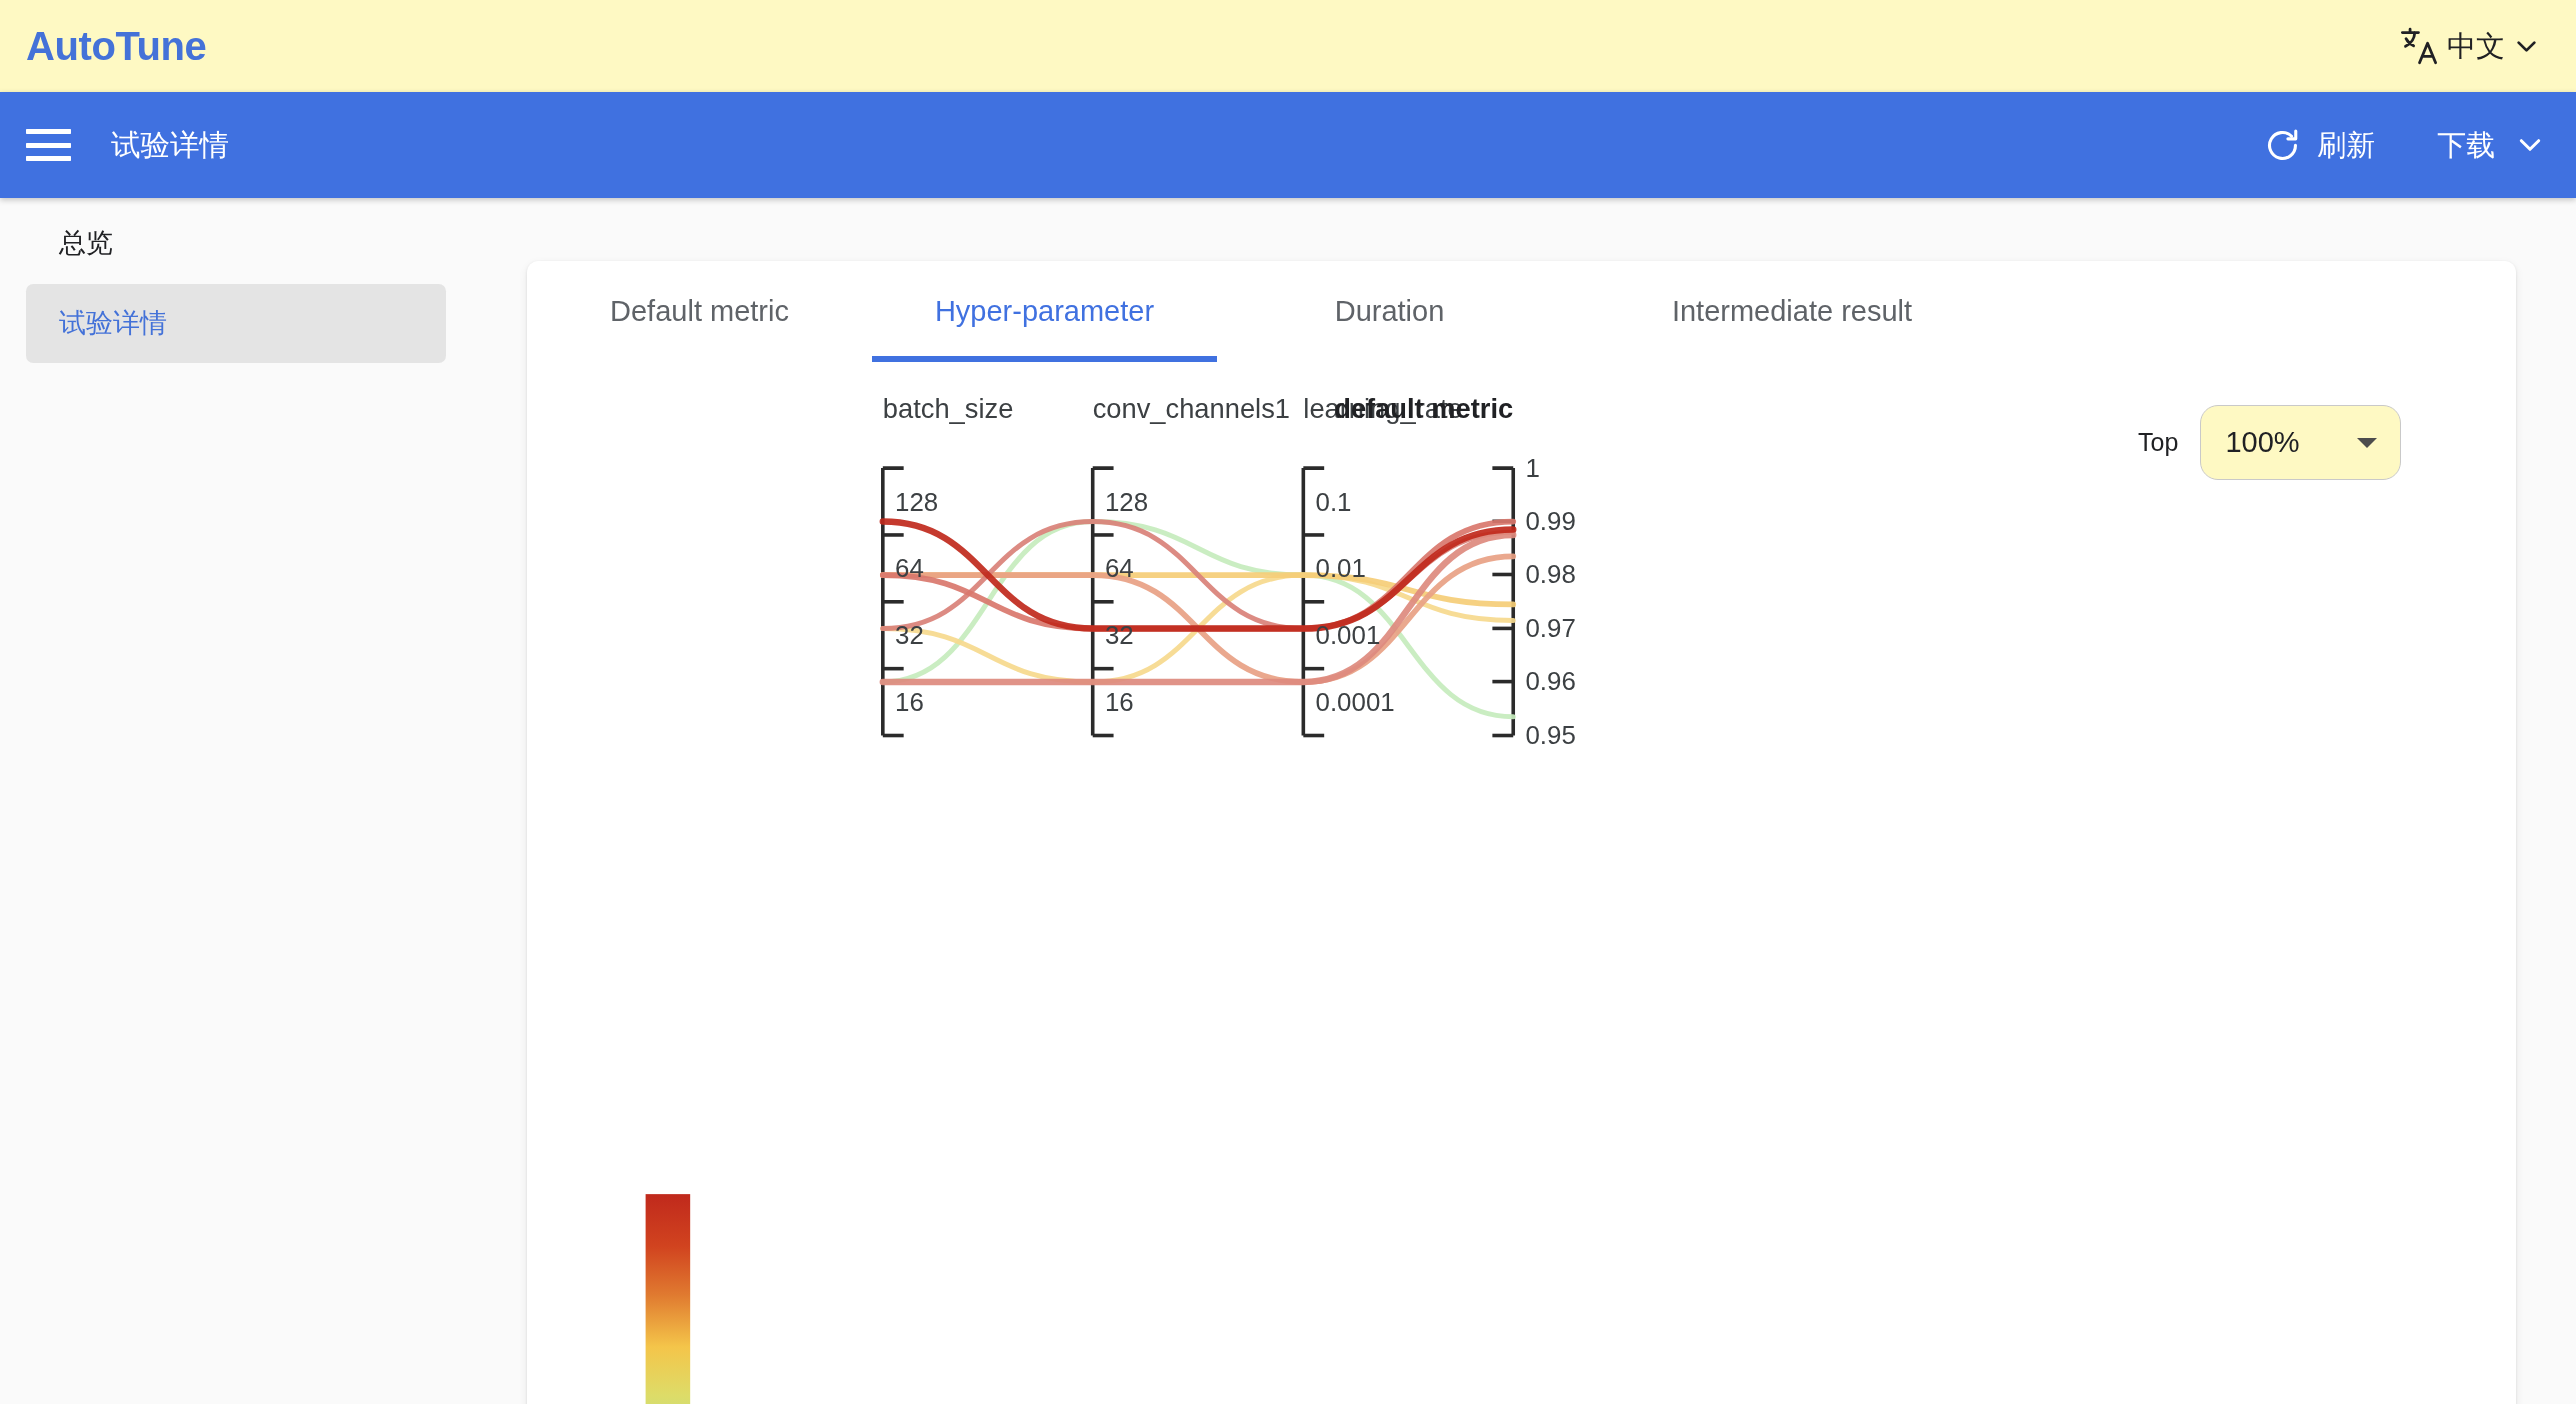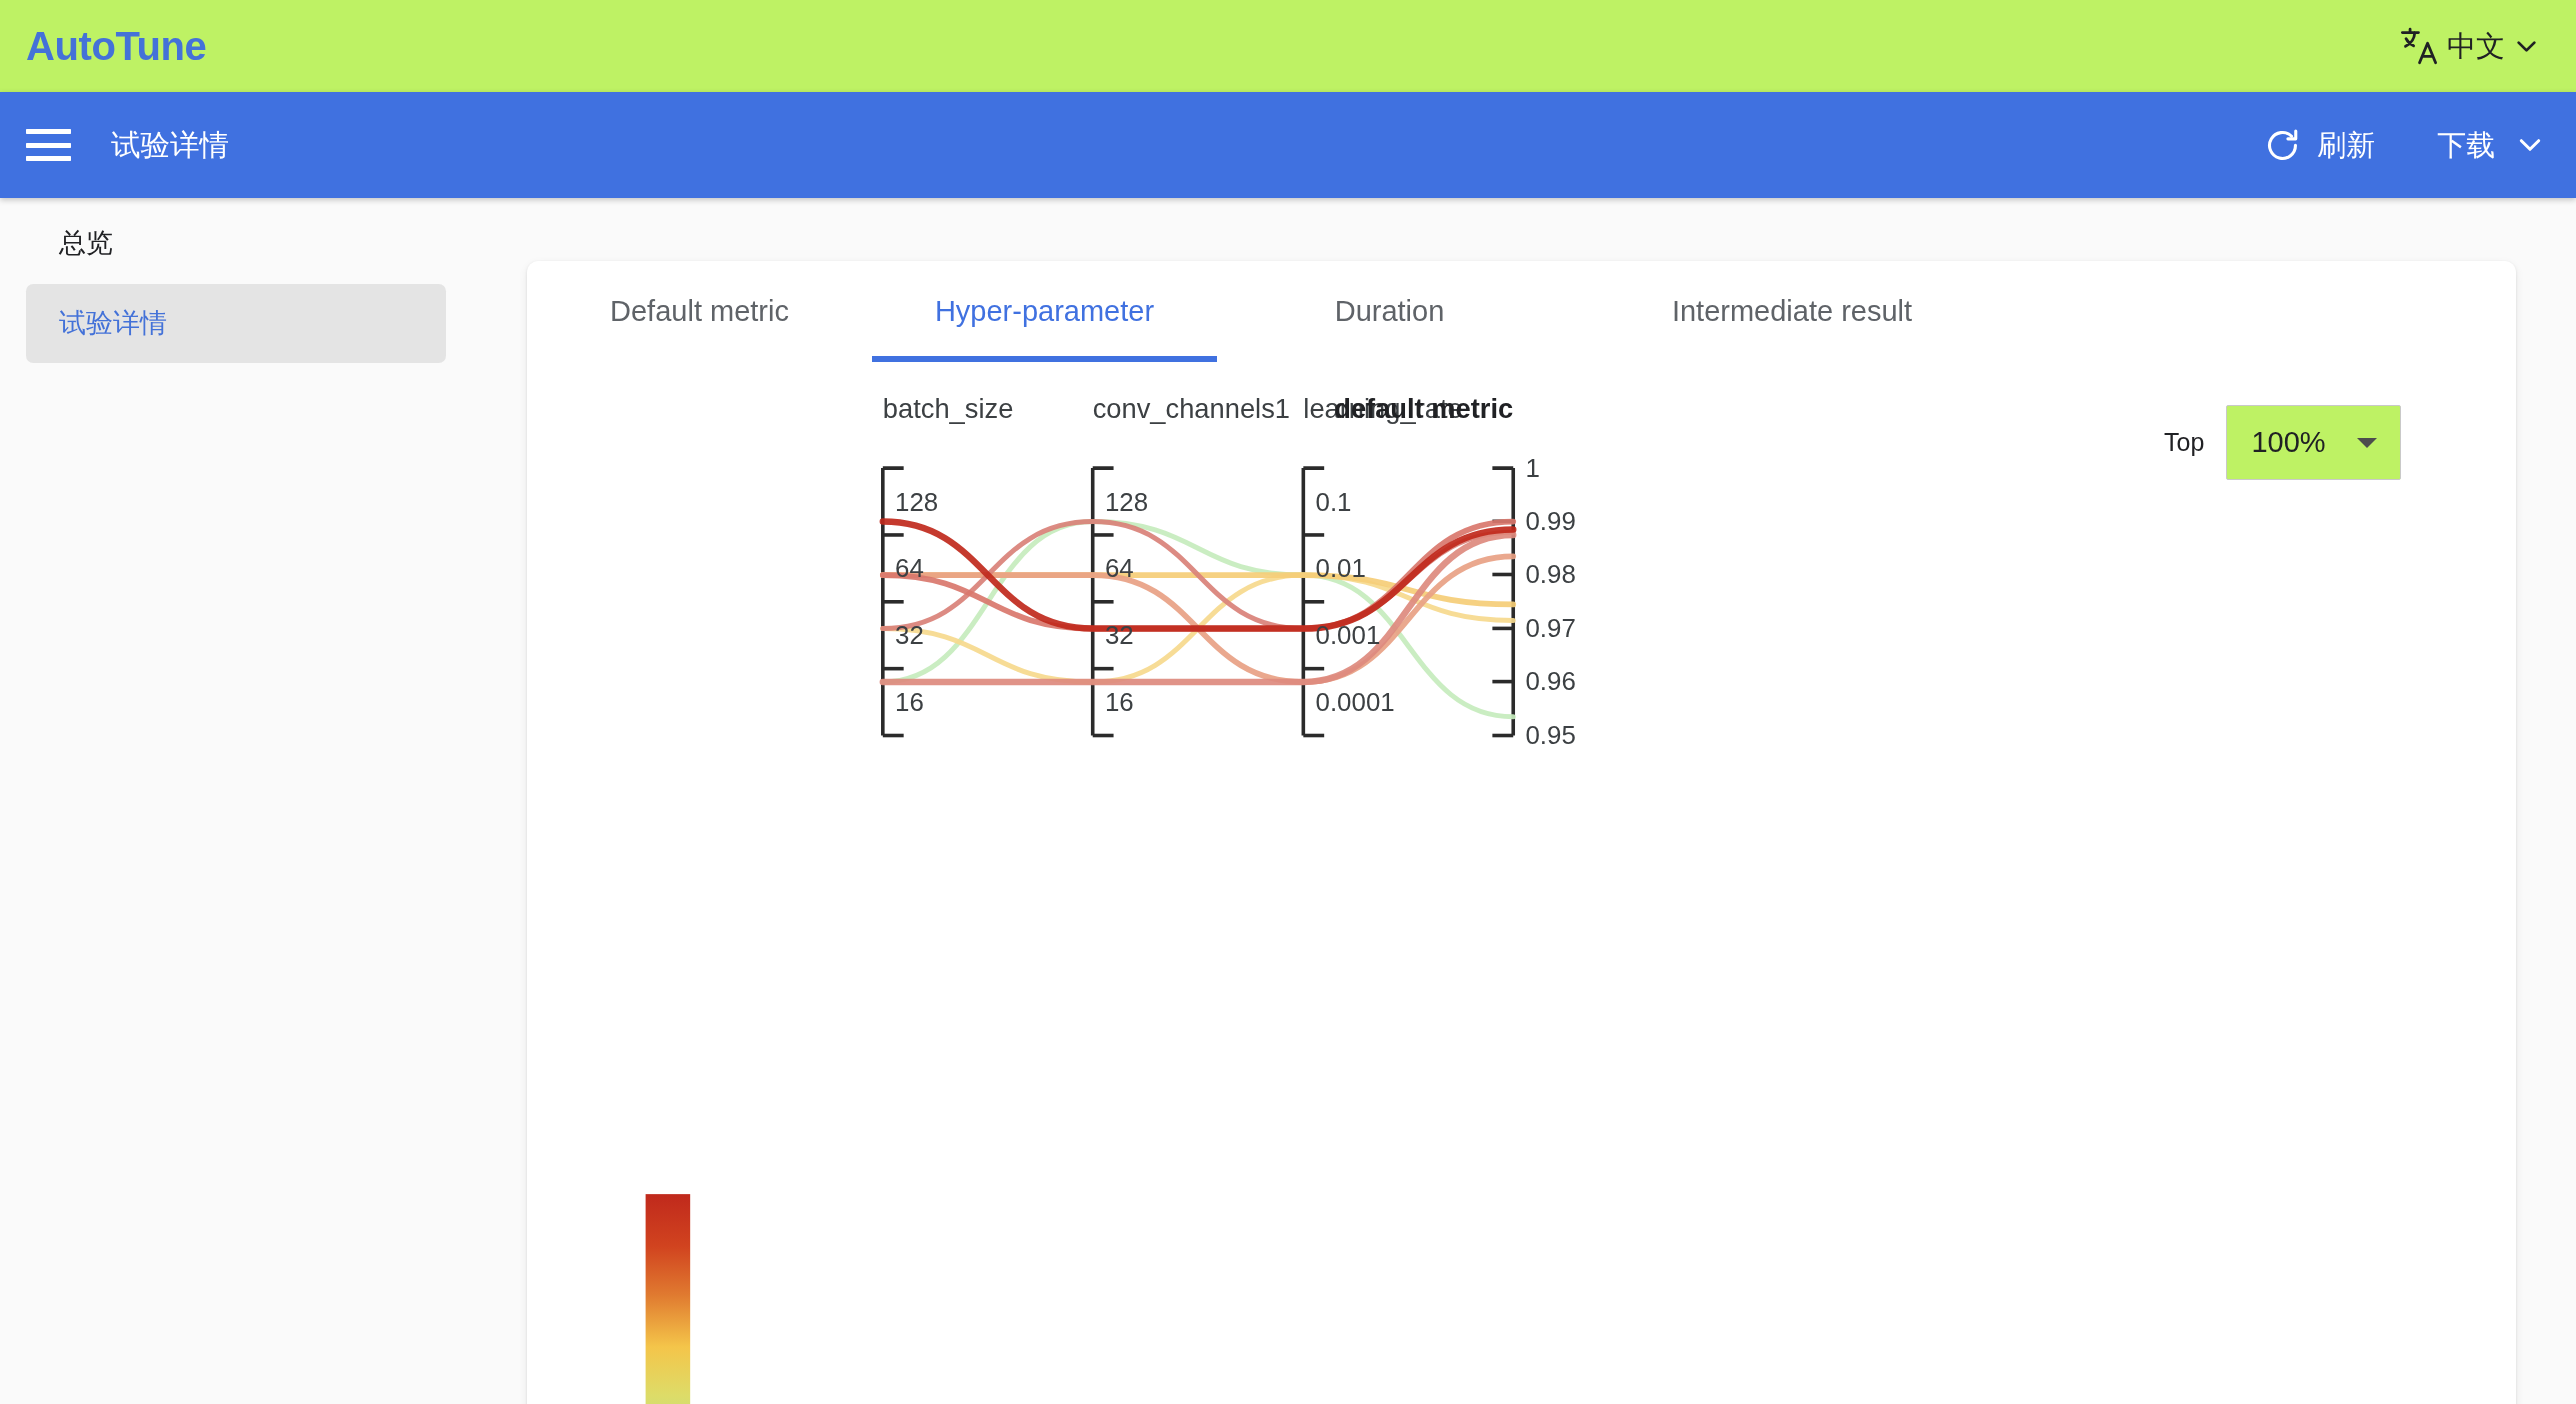--- a/index.html
+++ b/index.html
@@ -10,21 +10,21 @@
     overflow: hidden;
     background: #fafafa;
     font-family: "Liberation Sans", "DejaVu Sans", sans-serif;
     -webkit-font-smoothing: antialiased;
   }
 
   
   .brandbar {
     position: absolute; left: 0; top: 0;
     width: 2576px; height: 92px;
-    background: #bef264;
+    background: #fef9c3;
     display: flex; align-items: center;
   }
   .brand-logo {
     margin-left: 26px;
     font-size: 40px;
     font-weight: 700;
     color: #4472d8;
     letter-spacing: -0.4px;
     line-height: 1;
   }
@@ -157,26 +157,26 @@
     background: #4071e0;
   }
 
   
   .top-selector {
     position: absolute; right: 115px; top: 144px;
     display: flex; align-items: center; gap: 21.6px;
   }
   .top-label { font-size: 25px; color: #202124; line-height: 1; }
   .top-select {
-    width: 175px; height: 75px;
+    width: 201px; height: 75px;
     border: 1.1px solid #c9c9c9;
-    border-radius: 2px;
-    display: flex; align-items: center;
-    cursor: pointer;
-    background: #bef264;
+    border-radius: 18px;
+    display: flex; align-items: center;
+    cursor: pointer;
+    background: #fef9c3;
   }
   .top-select-value {
     margin-left: 24.4px;
     font-size: 29px; color: #202124;
     line-height: 1;
     flex: 1 1 auto;
   }
   .caret-down {
     width: 0; height: 0;
     border-left: 10.8px solid transparent;

